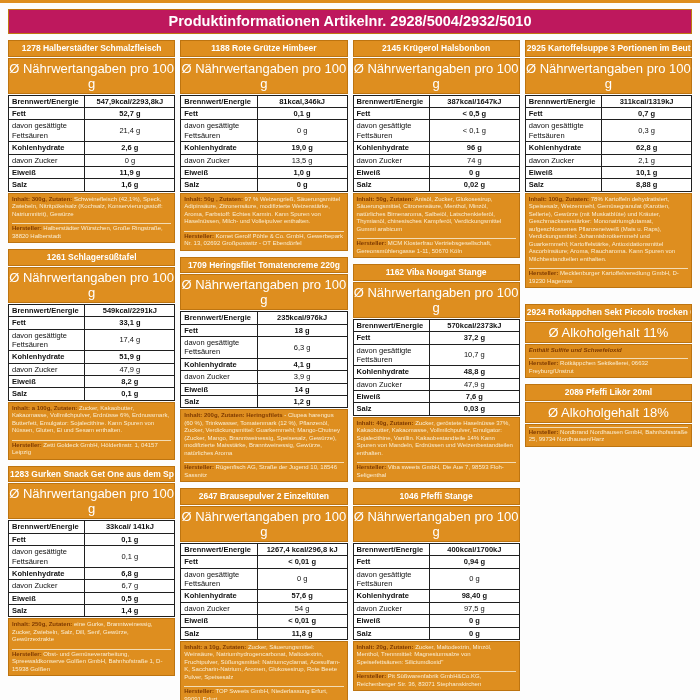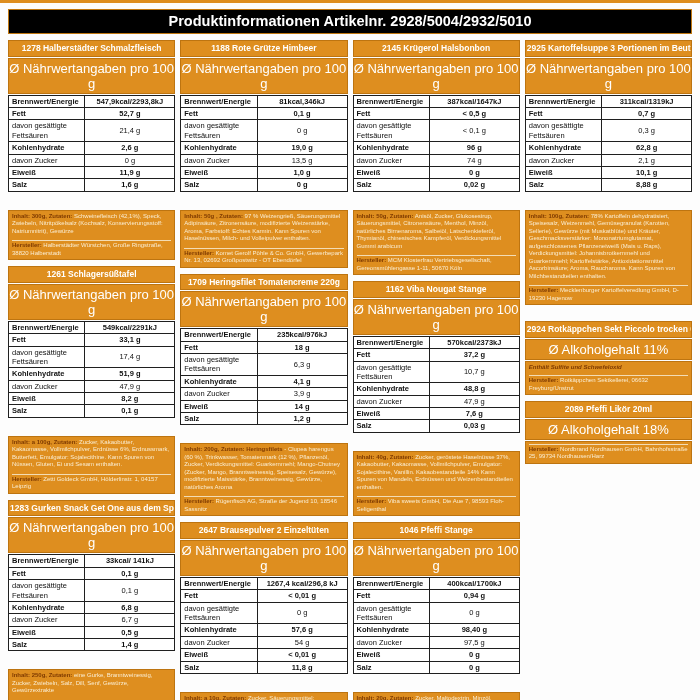--- a/index.html
+++ b/index.html
@@ -6,21 +6,21 @@
   html,body { width:700px; height:700px; }
   body {
     background:#ffffff;
     font-family:"Liberation Sans", sans-serif;
     color:#111;
   }
   .page { position:relative; width:700px; height:700px; background:#fdfdfd; overflow:hidden; }
   .top-strip { height:3px; background:#DE8E1F; }
   .title-bar {
     margin:6px 8px 6px 8px;
-    background:#000000;
+    background:#be185d;
     border:1px solid #C07710;
     color:#fff;
     font-weight:bold;
     font-size:14.5px;
     text-align:center;
     padding:3px 0 4px 0;
   }
   .grid {
     display:flex;
     gap:5px;
@@ -56,21 +56,21 @@
     color:#fff;
     font-size:13px;
     text-align:center;
     padding:2px 0;
     margin-bottom:1px;
   }
   table.nutri {
     width:100%;
     border-collapse:collapse;
     background:#fff;
-    margin-bottom:18px;
+    margin-bottom:1px;
   }
   table.nutri td {
     border:1px solid #1F1F1F;
     font-size:7.5px;
     line-height:1.25;
     padding:1px 3px;
     vertical-align:middle;
   }
   table.nutri td.lbl { width:46%; text-align:left; }
   table.nutri td.val { width:54%; text-align:center; }

